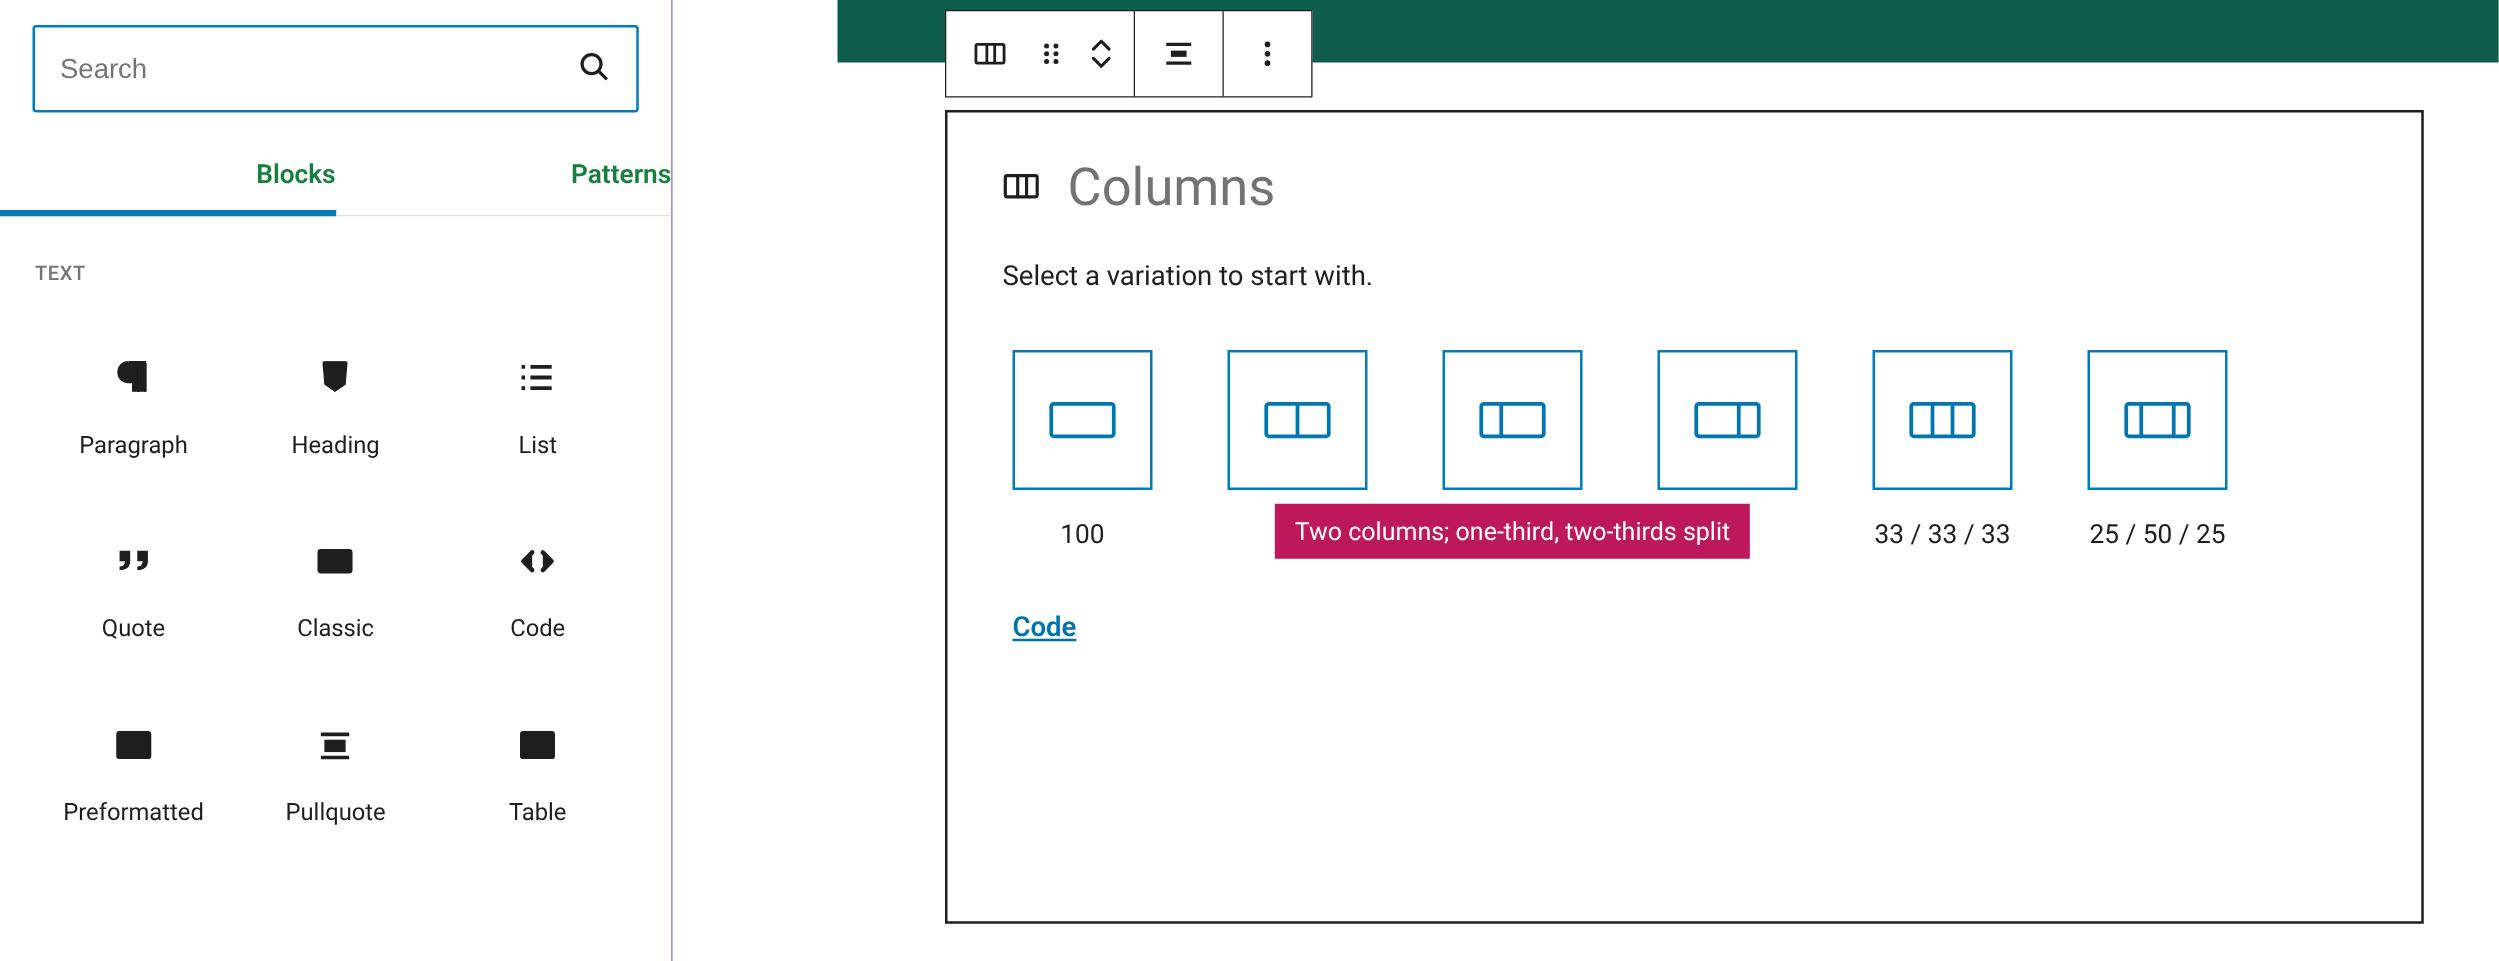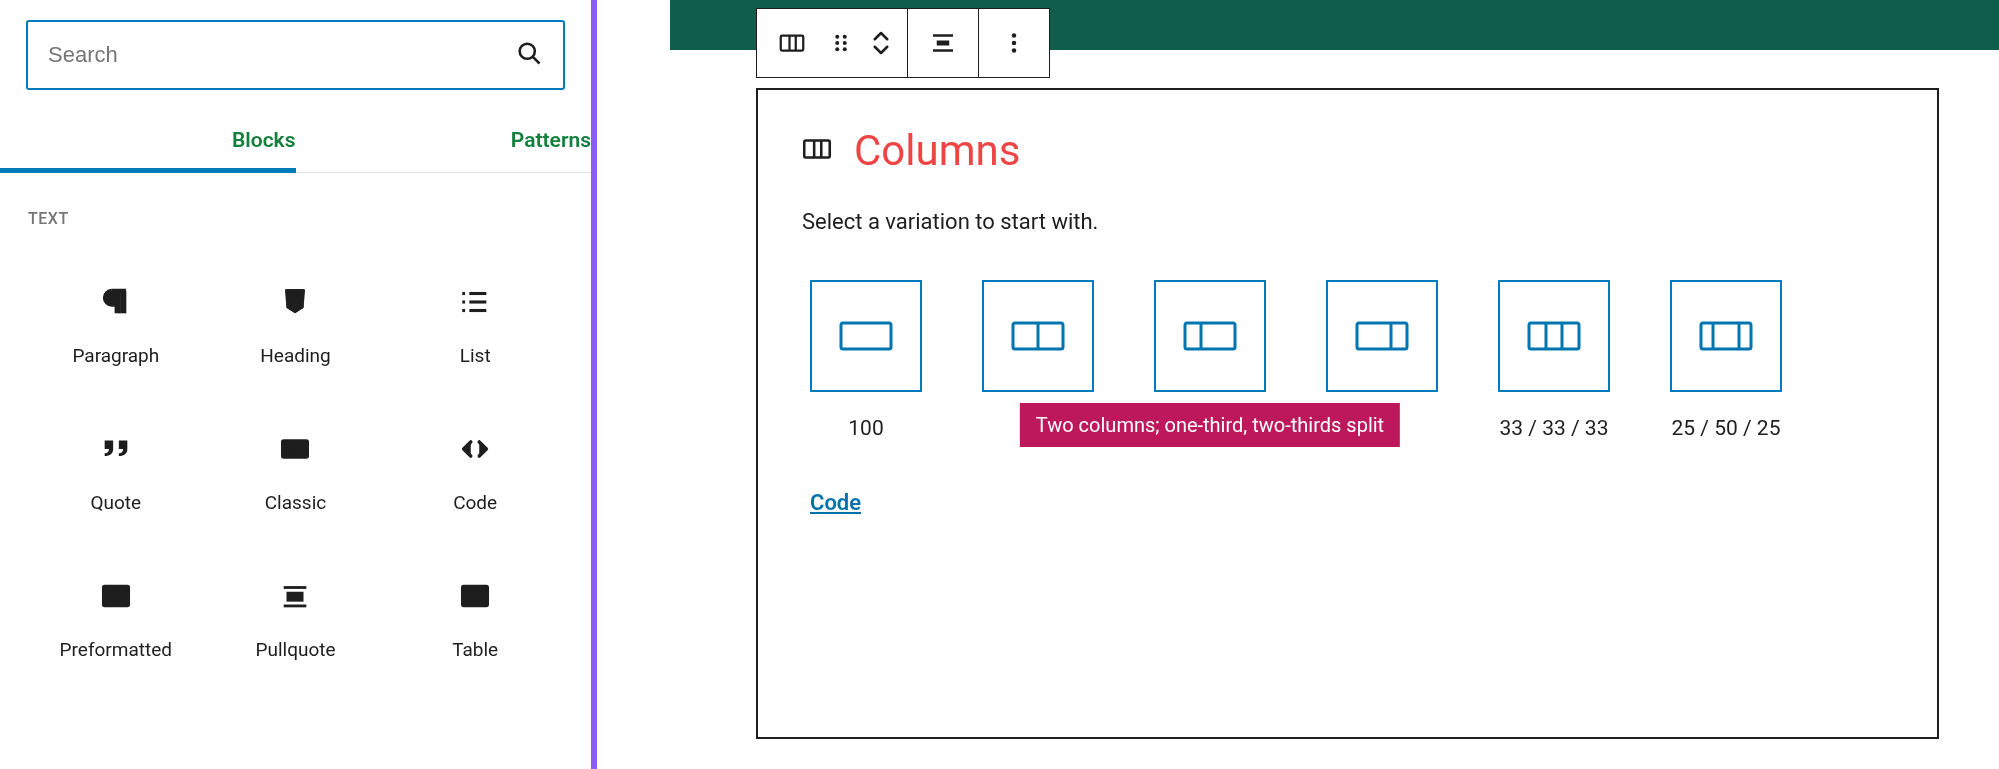--- a/index.html
+++ b/index.html
@@ -11,23 +11,23 @@
     height: 769px;
     overflow: hidden;
     position: relative;
   }
 
   
   .sidebar {
     position: absolute;
     left: 0;
     top: 0;
-    width: 597px;
+    width: 538px;
     height: 100%;
-    border-right: 6px solid #8b5cf6;
+    border-right: 1px solid #8b5cf6;
     padding: 20px 26px 0 26px;
   }
   .search-wrap {
     border: 2px solid #007cba;
     border-radius: 3px;
     height: 70px;
     display: flex;
     align-items: center;
     padding: 0 20px;
     margin-bottom: 20px;
@@ -157,21 +157,21 @@
   .canvas-title-row {
     display: flex;
     align-items: center;
     gap: 20px;
     margin-bottom: 34px;
   }
   .canvas-title-row svg { width: 34px; height: 34px; }
   .canvas-title {
     font-size: 42px;
     font-weight: 400;
-    color: #ef4444;
+    color: #737373;
   }
   .canvas-prompt {
     font-size: 22px;
     color: #1e1e1e;
     margin-bottom: 46px;
     margin-left: 2px;
   }
 
   .variations {
     display: flex;

